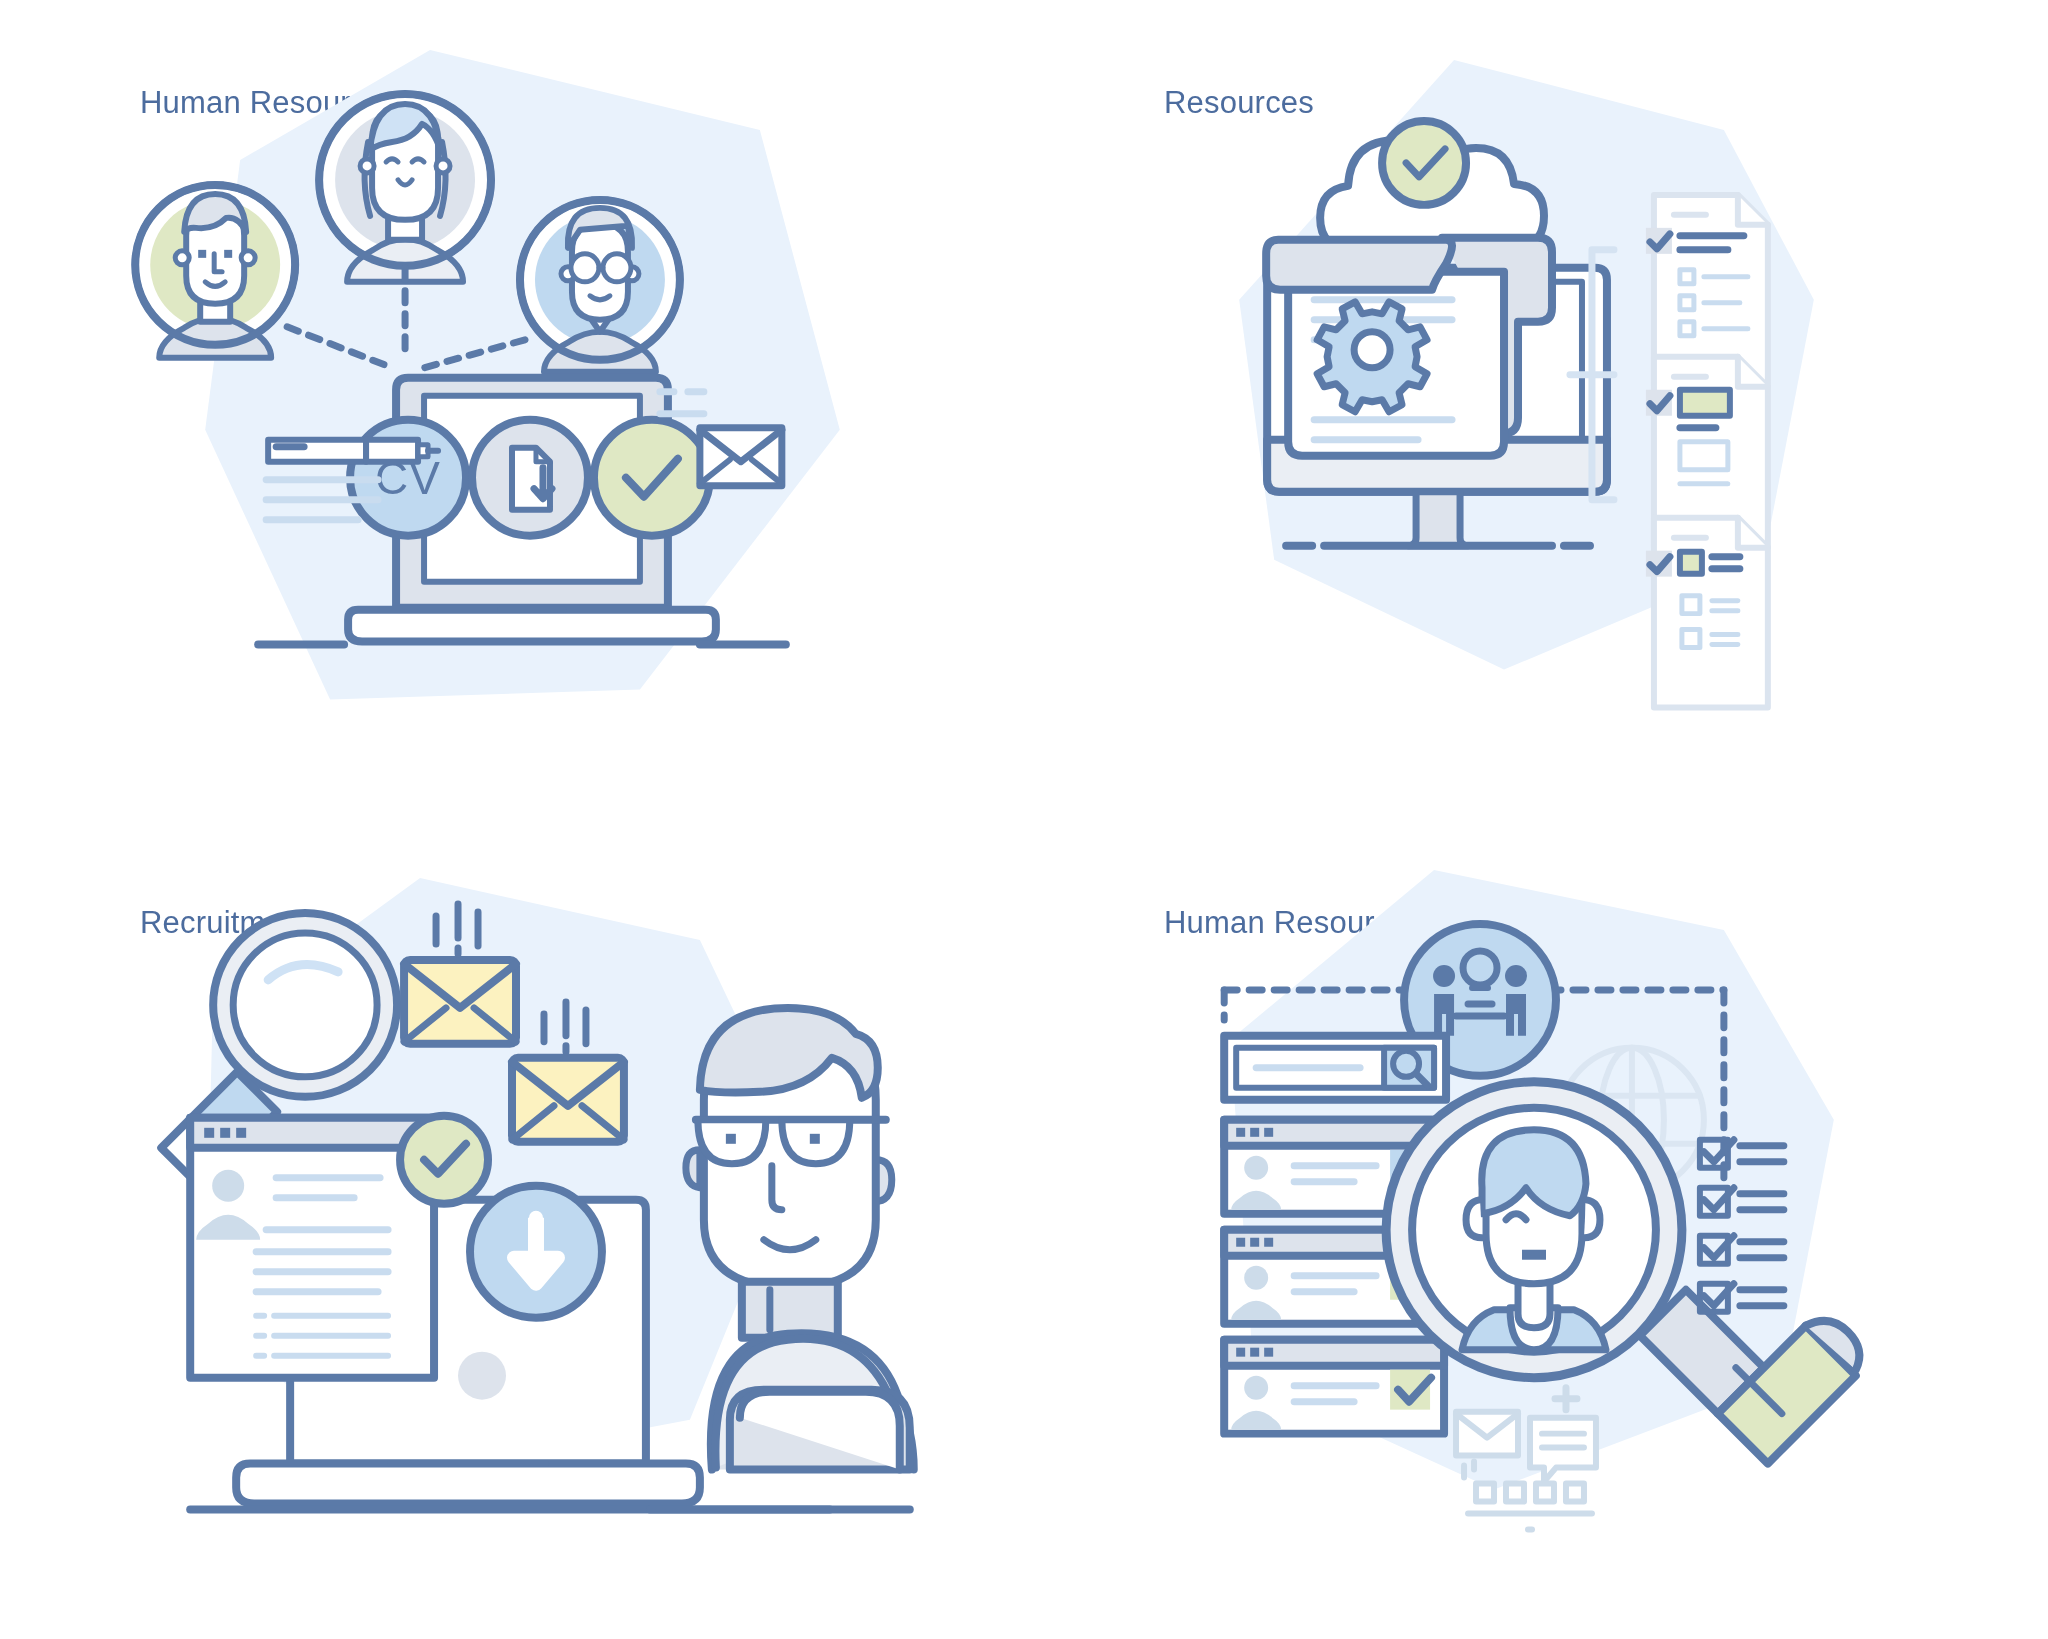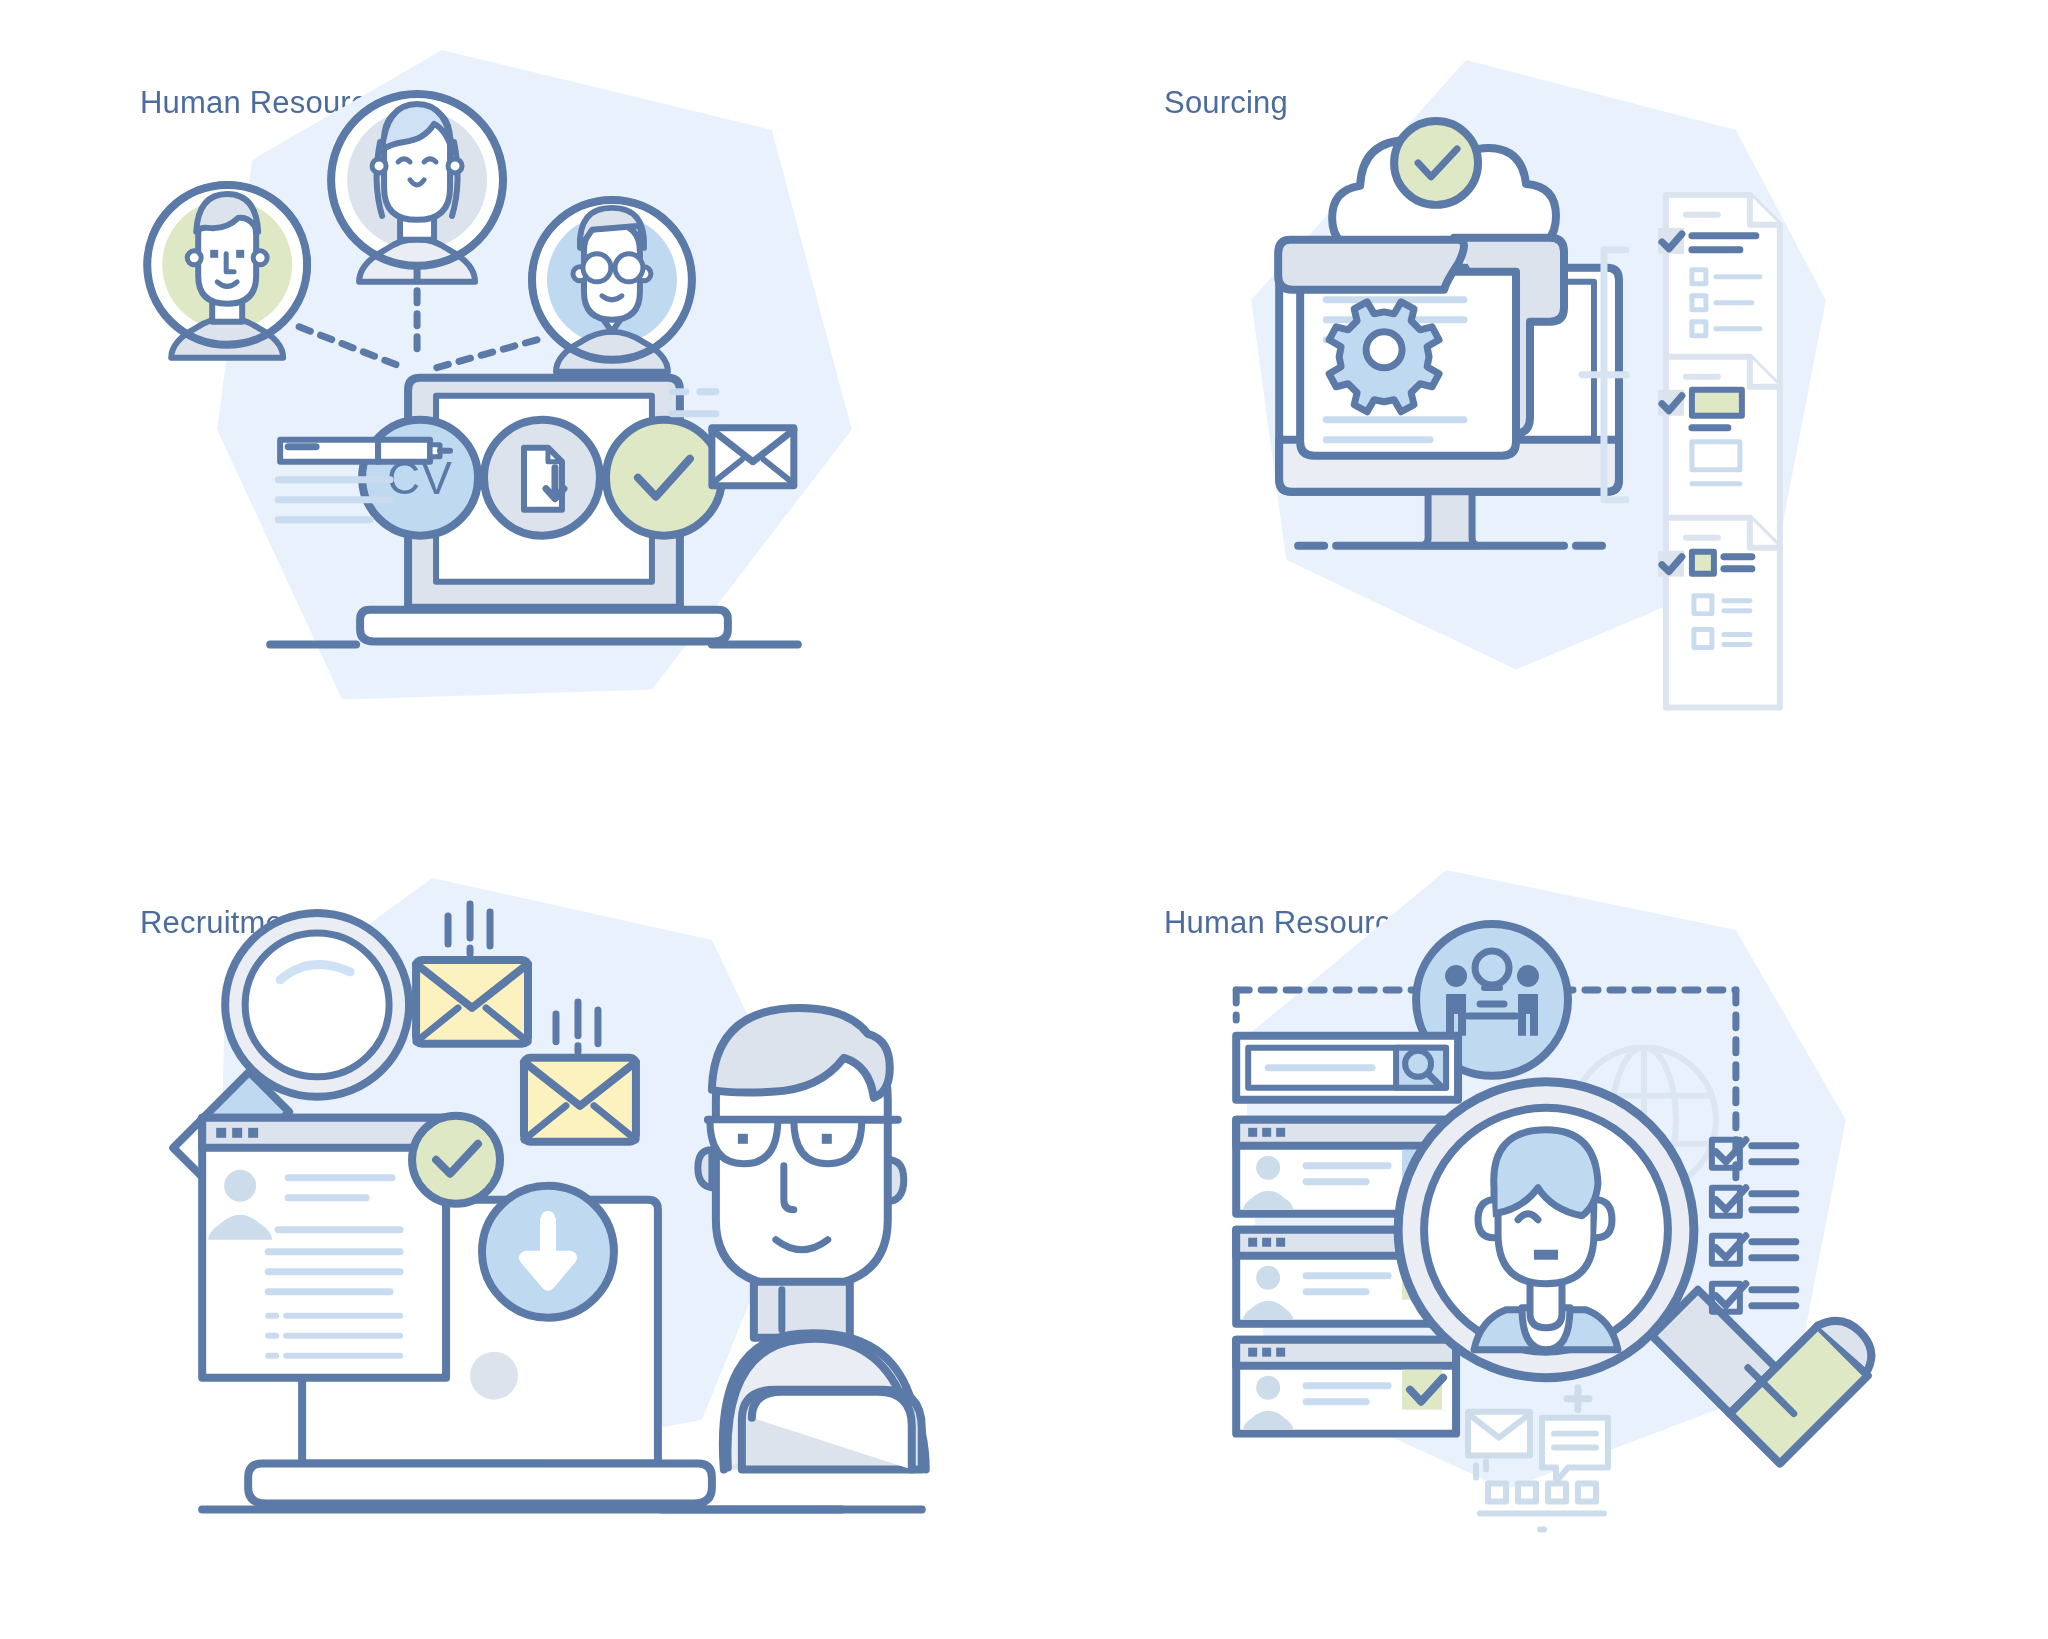--- a/index.html
+++ b/index.html
@@ -28,21 +28,21 @@
     left: 140px;
     top: 85px;
     font-size: 31px;
     color: #4c6c9e;
     letter-spacing: 0.2px;
     white-space: nowrap;
     font-weight: 400;
   }
   .cell .art {
     position: absolute;
-    left: 12px; top: 0;
+    left: 0; top: 0;
     width: 100%; height: 100%;
   }
   .cell svg { display: block; width: 100%; height: 100%; }
   .cv-text {
     font-family: "Liberation Sans", sans-serif;
     font-size: 46px;
     fill: #5b7aa8;
     letter-spacing: 1px;
   }
 </style>
@@ -163,21 +163,21 @@
               <path d="M660 392 h14"></path>
               <path d="M688 392 h16"></path>
               <path d="M660 414 h44"></path>
             </g>
           </g>
         </svg>
       </div>
     </div>
 
     <div class="cell">
-      <div class="cell-title">Sourcing</div>
+      <div class="cell-title">Resources</div>
       <div class="art">
         <svg viewBox="0 0 1024 820" preserveAspectRatio="xMidYMid meet">
           <g stroke="#5b7aa8" fill="none" stroke-width="7" stroke-linecap="round" stroke-linejoin="round">
 
             <path d="M430 60 L700 130 L790 300 L740 560 L480 670 L250 560 L215 300 Z" fill="#e9f2fc" stroke="none"></path>
 
             <g>
               <path d="M330 250 q-34 0 -34 -32 q0 -28 28 -32 q2 -46 50 -46 q30 0 44 22 q14 -14 34 -14 q34 0 38 36 q30 2 30 32 q0 34 -36 34 Z" fill="#ffffff" stroke="#5b7aa8" stroke-width="8"></path>
             </g>
             <g>

